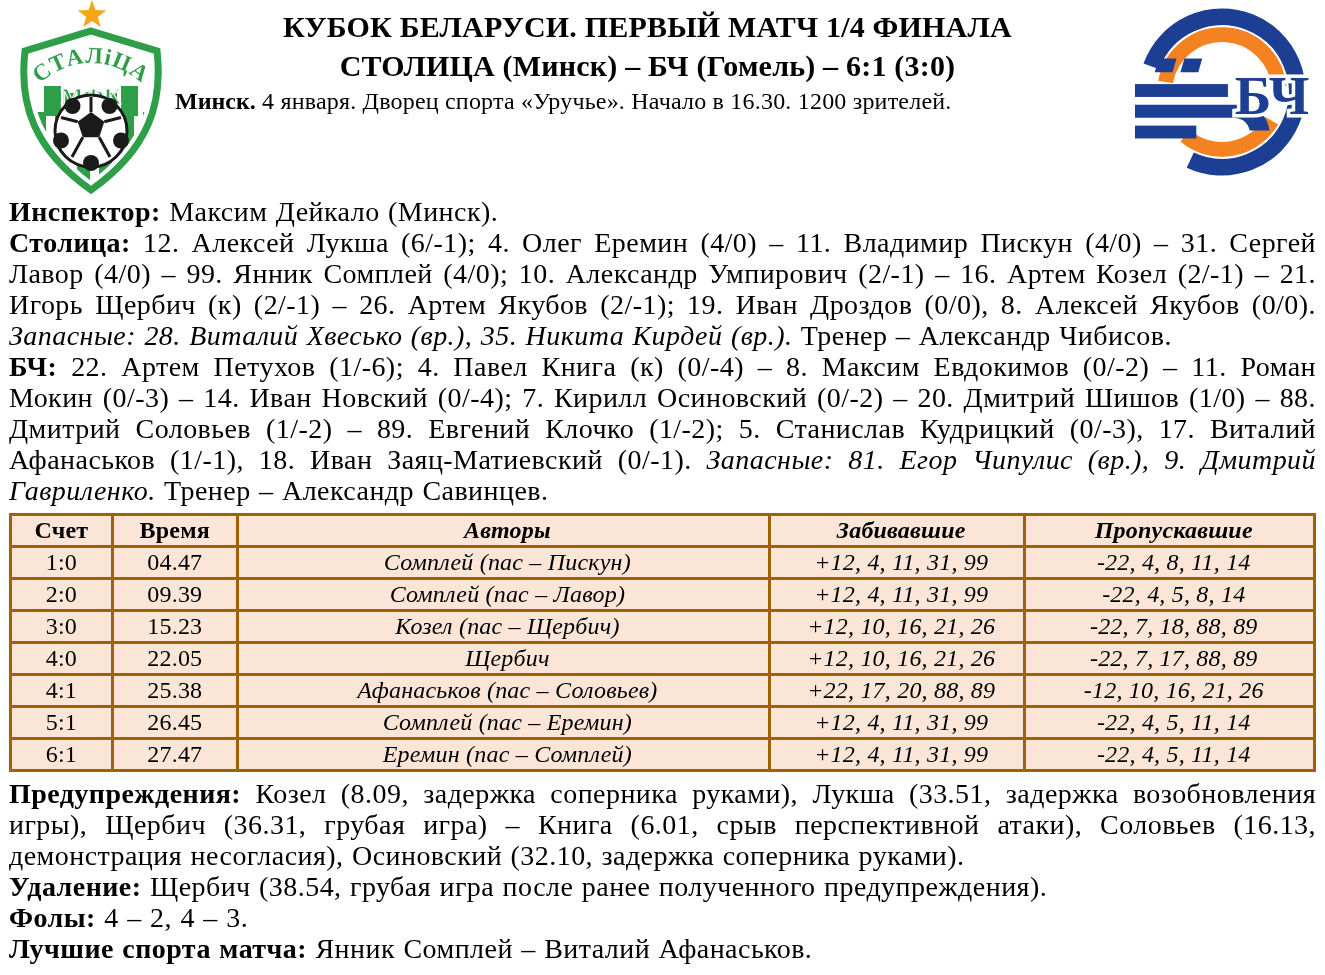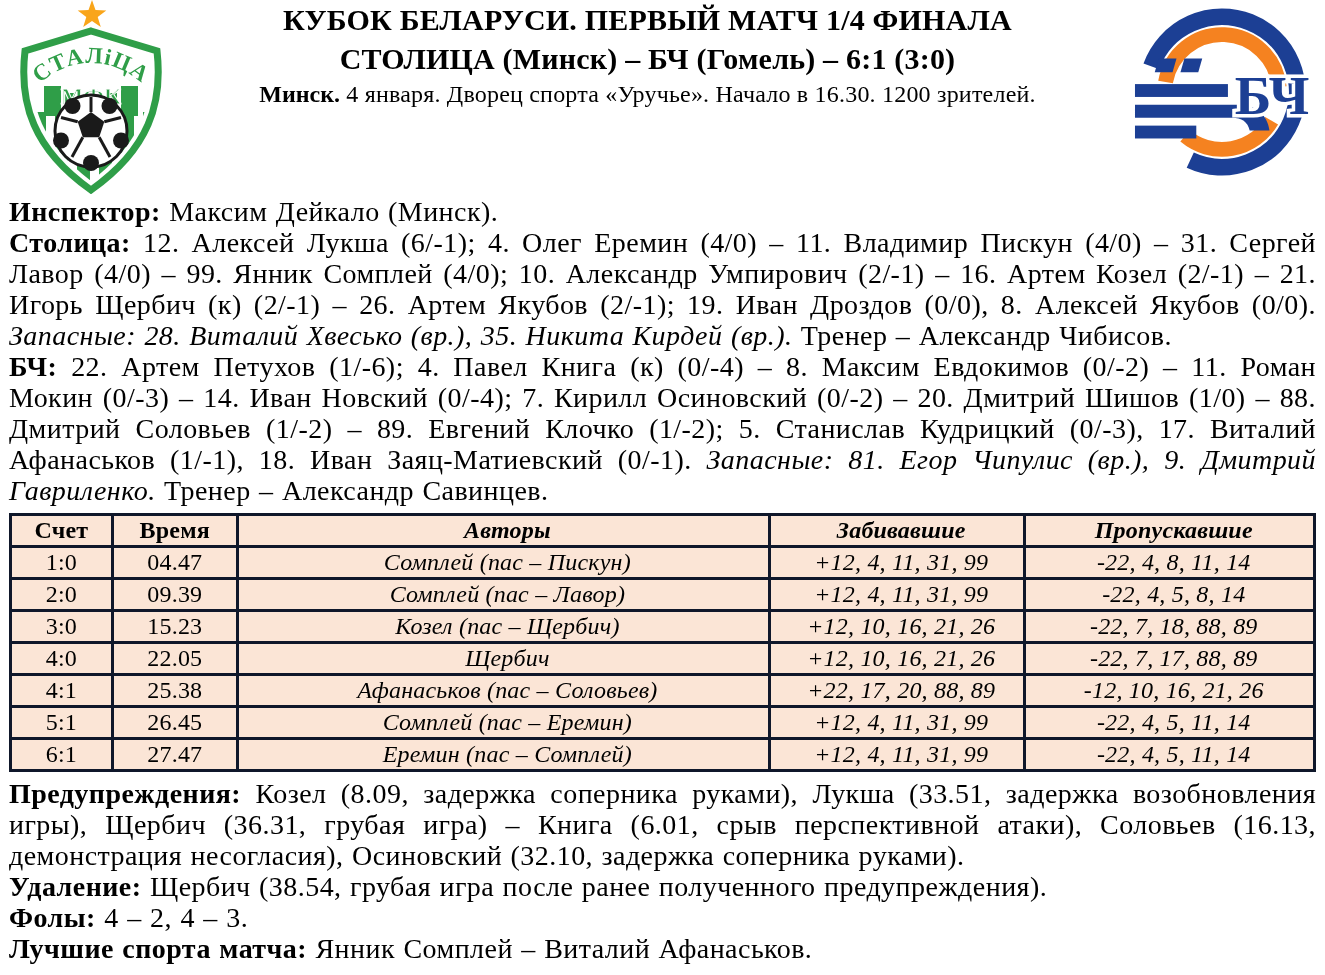--- a/index.html
+++ b/index.html
@@ -15,41 +15,41 @@
 
   
   .header { position: relative; height: 196px; }
   .logo-left  { position: absolute; left: 1px;  top: 0; width: 162px; height: 194px; }
   .logo-right { position: absolute; right: 5px; top: 3px; width: 178px; height: 178px; }
   .header-center { margin: 0 196px 0 166px; }
   .title-line {
     text-align: center; font-weight: bold; font-size: 30px; line-height: 39px;
     letter-spacing: 0.2px;
   }
-  .title-line.first { }
+  .title-line.first { padding-top: 7px; }
   .meta-line {
-    font-size: 24px; line-height: 32px; letter-spacing: 0.2px; text-align: center;
+    font-size: 24px; line-height: 32px; letter-spacing: 0.2px; text-align: left;
   }
   .meta-line.justified { text-align: justify; text-align-last: justify; }
   .meta-line b { letter-spacing: 0; }
 
   
   .para {
     font-size: 28px; line-height: 31px; letter-spacing: 0.45px; word-spacing: 1px;
     text-align: justify; text-align-last: left;
   }
   .para i { font-style: italic; }
 
   
   table.goals {
     width: 100%; border-collapse: collapse; margin: 7px 0 6px 0;
     font-size: 24px; letter-spacing: 0.2px;
   }
   table.goals th, table.goals td {
-    background: #fbe5d6; border: 3px solid #0f172a; height: 32px; padding: 0 6px;
+    background: #fbe5d6; border: 3px solid #a16207; height: 32px; padding: 0 6px;
     font-weight: normal; white-space: nowrap;
   }
   table.goals th { font-weight: bold; }
   .col-score  { width: 7.8%; }
   .col-time   { width: 9.6%; }
   .col-auth   { width: 40.8%; }
   .col-plus   { width: 19.6%; }
   .col-minus  { width: 22.2%; }
   .c-center { text-align: center; }
   .c-left   { text-align: center; padding-left: 14px !important; font-style: italic; }

